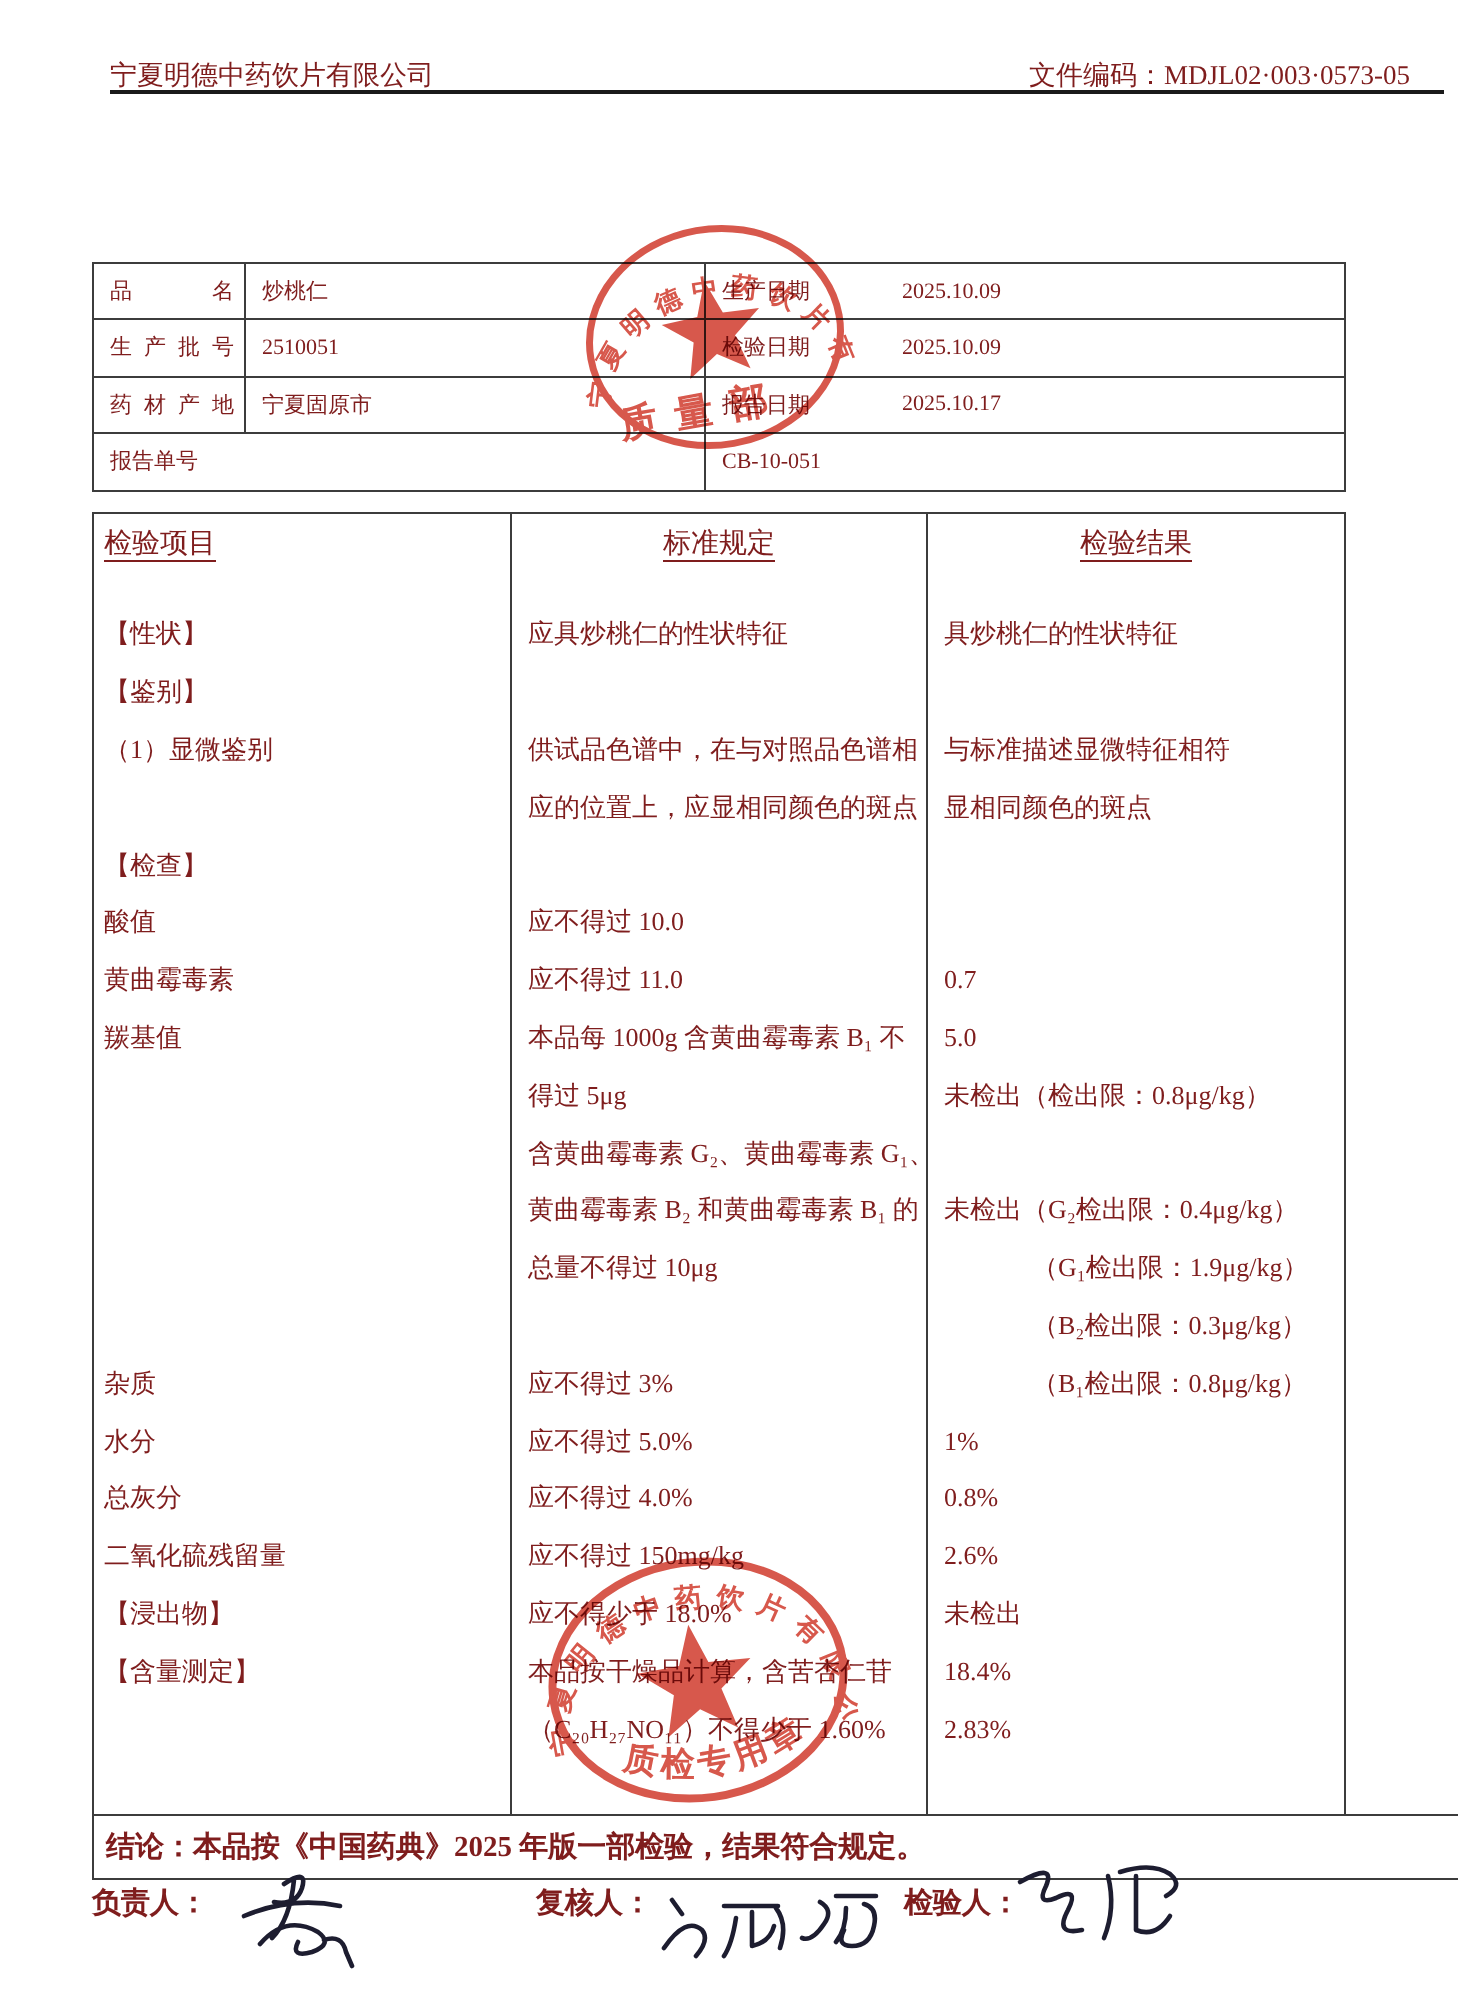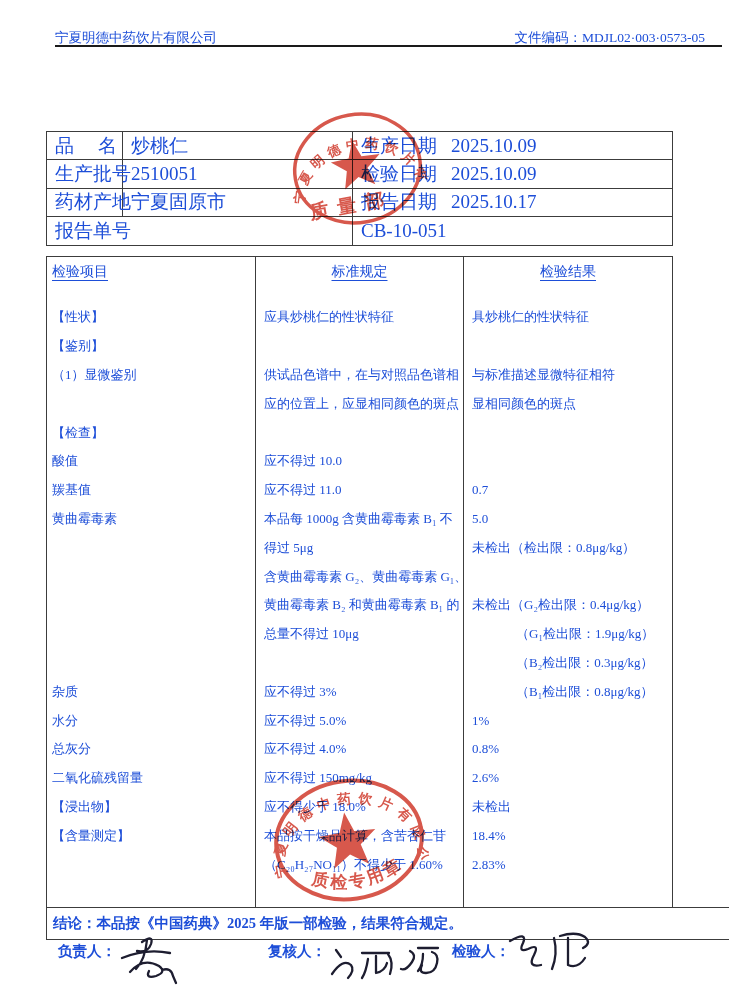--- a/index.html
+++ b/index.html
@@ -1,32 +1,32 @@
 <!DOCTYPE html>
 <html><head>
 <meta charset="utf-8">
 <style>
   * { margin:0; padding:0; box-sizing:border-box; }
   html,body { background:#ffffff; }
   .page {
     position:relative; width:729px; height:1000px; background:#fff;
-    font-family:"Liberation Serif","DejaVu Serif",serif; color:#1d4ed8;
+    font-family:"Liberation Serif","DejaVu Serif",serif; color:#7f1d1d;
     overflow:hidden;
   }
   
   .hdr-company { position:absolute; top:29px; left:55px; font-size:13.5px; }
   .hdr-code    { position:absolute; top:29px; right:24px; font-size:13.5px; }
   .hdr-rule    { position:absolute; top:45px; left:55px; width:667px; height:2px; background:#1a1a1a; }
   
   .title { position:absolute; top:83px; left:0; width:729px; text-align:center;
            font-size:27px; font-weight:bold; letter-spacing:3px; }
   
   .info-table { position:absolute; top:131px; left:46px; width:627px; height:115px;
                 display:grid; grid-template-rows:repeat(4,1fr);
-                border:1px solid #3c3c3c; font-size:19px;font-family:Liberation Serif, serif; }
+                border:1px solid #3c3c3c; font-size:11px;font-family:Liberation Serif, serif; }
   .info-row { display:grid; border-bottom:1px solid #3c3c3c; }
   .info-row:last-child { border-bottom:none; }
   .info-row.r3 { grid-template-columns:76px 230px 1fr; }
   .info-row.r2 { grid-template-columns:306px 1fr; }
   .ic { display:flex; align-items:center; padding-left:8px; border-right:1px solid #3c3c3c; white-space:nowrap; }
   .ic:last-child { border-right:none; }
   .ic .lbl { display:inline-block; width:62px; text-align:justify; text-align-last:justify; }
   .ic .lbl2 { display:inline-block; width:90px; }
   
   .main-table { position:absolute; top:256px; left:46px; width:627px; height:652px;
@@ -43,21 +43,21 @@
   .c1 .line { padding-left:5px; }
   .c2 .line, .c3 .line { padding-left:8px; }
   .c3 .line.indent { padding-left:52px; }
   
   .conclusion { position:absolute; top:907px; left:46px; width:698px; height:33px;
                 border:1px solid #3c3c3c; display:flex; align-items:center; padding-left:6px;
                 font-size:14.5px; font-weight:bold; white-space:nowrap; }
   
   .footer { position:absolute; top:930px; left:46px; width:640px; height:70px; }
   .flabel { position:absolute; top:12px; font-size:14.5px; font-weight:600; }
-  .flabel.resp { left:12px; } .flabel.rev { left:222px; } .flabel.insp { left:406px; }
+  .flabel.resp { left:0; } .flabel.rev { left:222px; } .flabel.insp { left:406px; }
   .sig { position:absolute; }
   .sig path { fill:none; stroke:#1d1d30; stroke-width:2.3; stroke-linecap:round; stroke-linejoin:round; }
   .sig.s1 { left:62px;  top:2px; }
   .sig.s2 { left:278px; top:6px; }
   .sig.s3 { left:452px; top:-2px; }
   
   .stamp { position:absolute; mix-blend-mode:multiply; opacity:.85; z-index:10; }
   .stamp text { font-family:"Liberation Serif","DejaVu Serif",serif; font-weight:bold; }
   .stamp-top { left:285px; top:106px; }
   .stamp-bottom { left:270px; top:776px; }
@@ -113,22 +113,22 @@
     <div class="mcol c1" id="col-item">
       <div class="mhead">
           <span>检验项目</span>
         </div>
     <div class="line">【性状】</div>
         <div class="line">【鉴别】</div>
         <div class="line">（1）显微鉴别</div>
         <div class="line"></div>
         <div class="line">【检查】</div>
         <div class="line">酸值</div>
+        <div class="line">黄曲霉毒素</div>
         <div class="line">羰基值</div>
-        <div class="line">黄曲霉毒素</div>
         <div class="line"></div>
         <div class="line"></div>
         <div class="line"></div>
         <div class="line"></div>
         <div class="line"></div>
         <div class="line">杂质</div>
         <div class="line">水分</div>
         <div class="line">总灰分</div>
         <div class="line">二氧化硫残留量</div>
         <div class="line">【浸出物】</div>

